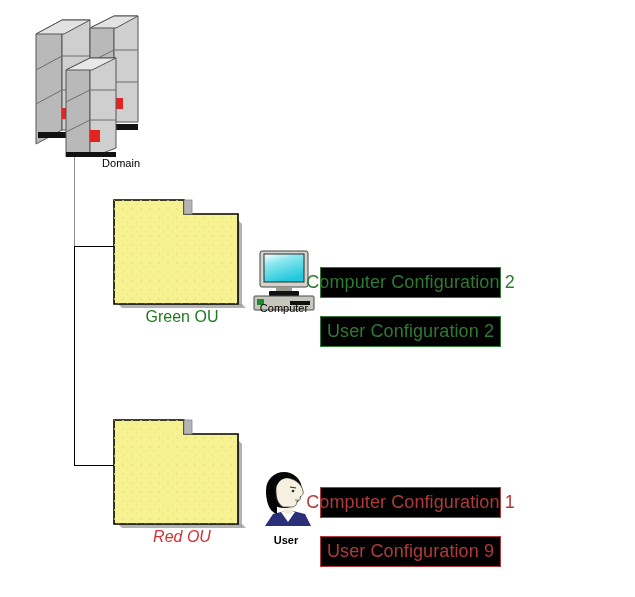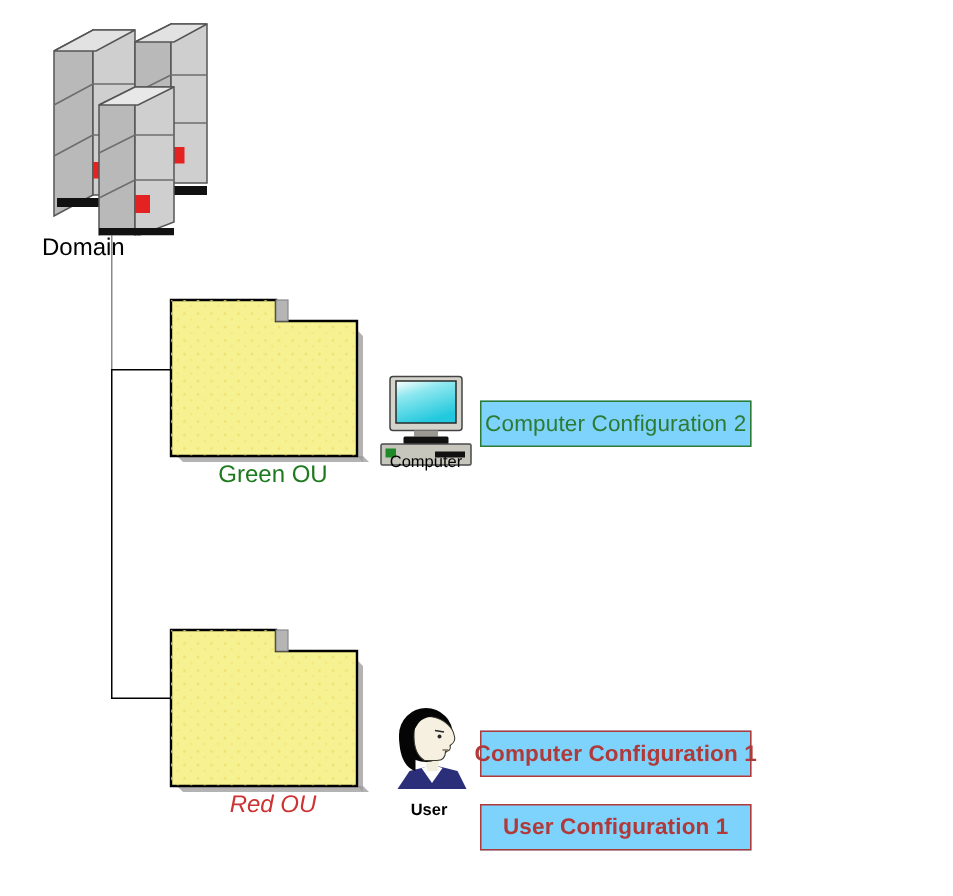--- a/index.html
+++ b/index.html
@@ -39,22 +39,22 @@
     left: 28px;
     top: 12px;
     width: 112px;
     height: 148px;
   }
   .server-label {
     position: absolute;
     left: 0;
     top: 145px;
     width: 112px;
-    text-align: left;
-    font-size: 16px;
+    text-align: right;
+    font-size: 11px;
     color: #000000;
     letter-spacing: 0px;
     white-space: nowrap;
   }
 
   
   .folder-wrap {
     position: absolute;
   }
   .folder-label {
@@ -75,34 +75,33 @@
     text-align: center;
     font-size: 11px;
     color: #000000;
     white-space: nowrap;
   }
 
   
   .config-box {
     position: absolute;
     box-sizing: border-box;
-    background: #7dd3fc;
+    background: #000000;
     border: 1px solid #2f7a33;
     display: flex;
     align-items: center;
     justify-content: center;
-    font-size: 15px;
+    font-size: 18px;
     color: #2f7a33;
     white-space: nowrap;
     letter-spacing: 0.1px;
   }
   .config-box.red {
     border-color: #b03a3a;
     color: #b03a3a;
-    font-weight: bold;
   }
 </style>
 </head>
 <body>
 
 <div id="canvas">
 
   <div class="line-v grey" style="left:74px; top:146px; height:100px;"></div>
   <div class="line-v" style="left:74px; top:246px; height:220px;"></div>
   <div class="line-h" style="left:74px; top:246px; width:40px;"></div>
@@ -221,18 +220,19 @@
       <path d="M31 17 L37 18" stroke="#2a2a2a" stroke-width="1.1" fill="none"></path>
       <circle cx="34" cy="21" r="1.3" fill="#2a2a2a"></circle>
 
       <path d="M36 30 L40 30" stroke="#7a6a55" stroke-width="0.9"></path>
     </svg>
     <div class="icon-caption" style="left:8px; top:64px;font-weight:bold;">User</div>
   </div>
 
   <div class="config-box" style="left:320px; top:267px; width:181px; height:31px;">Computer Configuration 2</div>
 
+  <div class="config-box" style="left:320px; top:316px; width:181px; height:31px;">User Configuration 2</div>
 
   <div class="config-box red" style="left:320px; top:487px; width:181px; height:31px;">Computer Configuration 1</div>
 
-  <div class="config-box red" style="left:320px; top:536px; width:181px; height:31px;">User Configuration 1</div>
+  <div class="config-box red" style="left:320px; top:536px; width:181px; height:31px;">User Configuration 9</div>
 
 </div>
 
 </body></html>

